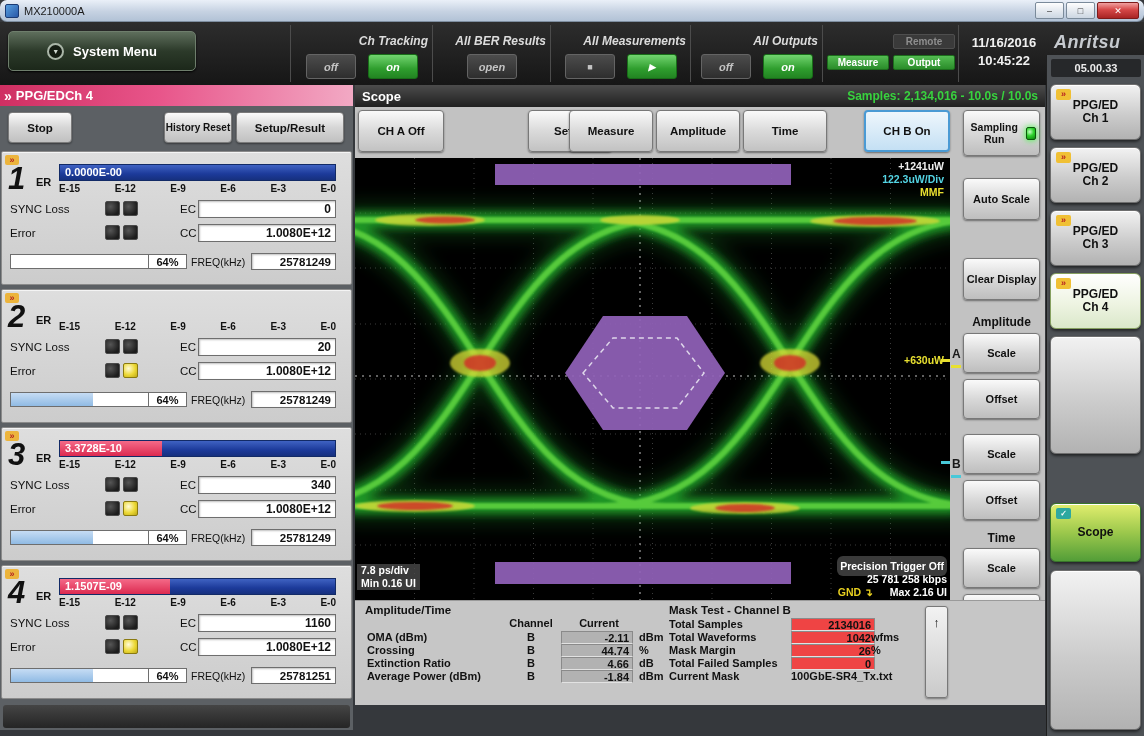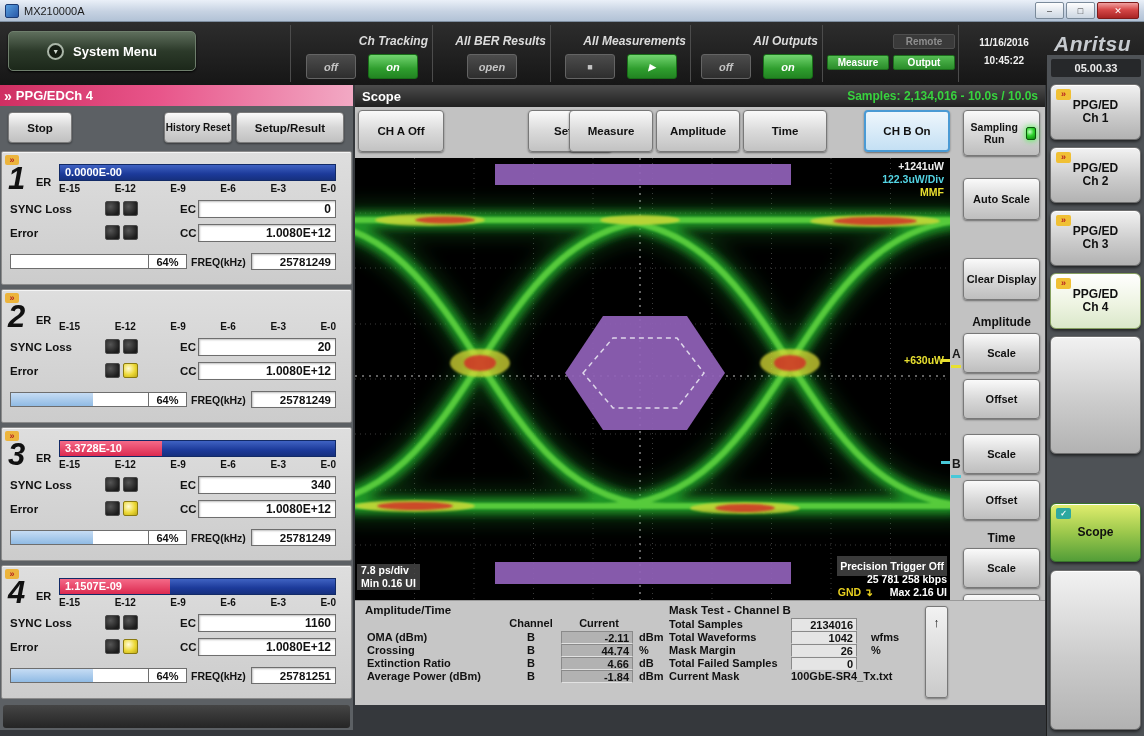--- a/index.html
+++ b/index.html
@@ -1,20 +1,20 @@
 <!DOCTYPE html>
 <html><head>
 <meta charset="utf-8">
 <style>
   *{margin:0;padding:0;box-sizing:border-box;}
   html,body{width:1144px;height:736px;overflow:hidden;}
   body{position:relative;font-family:"Liberation Sans",sans-serif;background:#35383c;color:#111;}
 
   
-  .titlebar{position:absolute;left:0;top:0;width:1144px;height:22px;background:linear-gradient(#eaf0f8,#c6d2e2 55%,#b2c2d6);border-bottom:1px solid #7e8ea0;display:flex;align-items:center;padding:0 5px;}
+  .titlebar{position:absolute;left:0;top:0;width:1144px;height:22px;background:linear-gradient(#eaf0f8,#c6d2e2 55%,#b2c2d6);border-bottom:1px solid #7e8ea0;display:flex;align-items:center;padding:0 5px;border-radius:7px;}
   .app-icon{width:14px;height:14px;margin-right:5px;background:linear-gradient(135deg,#58a0e0,#2858a8);border:1px solid #1a3a74;border-radius:2px;}
   .tb-title{font-size:11px;color:#1a1a1a;}
   .win-controls{margin-left:auto;display:flex;gap:2px;}
   .win-btn{width:29px;height:17px;border:1px solid #7a8a9a;border-radius:2px;background:linear-gradient(#fefefe,#ccd6e2);font-size:9px;display:flex;align-items:center;justify-content:center;color:#333;cursor:default;}
   .win-btn.close{width:42px;background:linear-gradient(#f0a0a0,#d64848 45%,#a82424);color:#fff;border-color:#7e1a1a;}
 
   
   .toolbar{position:absolute;left:0;top:22px;width:1144px;height:63px;background:linear-gradient(#2d2d2d,#161616);}
   .system-menu{position:absolute;left:8px;top:9px;width:188px;height:40px;background:linear-gradient(#5e6e5c,#2c3a2a 50%,#1c281a);border:1px solid #6e7e6c;border-radius:5px;color:#fff;font-weight:700;font-size:13px;display:flex;align-items:center;justify-content:center;gap:9px;box-shadow:0 1px 2px #000;}
   .sysmenu-icon{width:17px;height:17px;border-radius:50%;background:#141c12;border:2px solid #aab6a8;display:flex;align-items:center;justify-content:center;}
@@ -30,43 +30,43 @@
   .tb-btns{display:flex;gap:12px;justify-content:center;}
   .tb-btn{width:50px;height:25px;border-radius:3px;font-size:11px;font-weight:700;display:flex;align-items:center;justify-content:center;}
   .tb-btn.dark{background:linear-gradient(#4c4c4c,#2e2e2e);border:1px solid #646464;color:#c4c4c4;}
   .tb-btn.green{background:linear-gradient(#72d470,#2f9e2e 60%,#228422);border:1px solid #186e18;color:#fff;}
   .tb-btn .glyph{font-size:9px;}
   .remote-badge,.mo-badge{position:absolute;width:62px;height:15px;font-size:10px;font-weight:700;display:flex;align-items:center;justify-content:center;border-radius:2px;}
   .remote-badge{left:893px;top:12px;background:#3a3a3a;color:#8e8e8e;border:1px solid #4e4e4e;}
   .mo-badge{background:linear-gradient(#54bc52,#2a8c2a);color:#fff;border:1px solid #1c6c1c;}
   .badge-measure{left:827px;top:33px;}
   .badge-output{left:893px;top:33px;}
-  .tb-datetime{position:absolute;left:962px;top:12px;width:84px;color:#f0f0f0;font-size:10px;font-weight:700;line-height:18px;text-align:center;}
-  .logo{position:absolute;left:1054px;top:10px;color:#c6cacf;font-size:21px;font-style:italic;font-weight:700;letter-spacing:.5px;}
+  .tb-datetime{position:absolute;left:962px;top:12px;width:84px;color:#f0f0f0;font-size:13px;font-weight:700;line-height:18px;text-align:center;}
+  .logo{position:absolute;left:1054px;top:10px;color:#c6cacf;font-size:18px;font-style:italic;font-weight:700;letter-spacing:.5px;}
 
   
   .left-panel{position:absolute;left:0;top:85px;width:353px;height:645px;background:#5c6064;}
   .lp-header{position:absolute;left:0;top:0;width:353px;height:21px;background:linear-gradient(90deg,#cf2f62,#e8558a 45%,#f2a9c4);display:flex;align-items:center;gap:6px;padding-left:4px;}
   .lp-chevrons{color:#fff;font-size:14px;font-weight:700;line-height:14px;letter-spacing:-2px;}
   .lp-title{color:#fff;font-size:13px;font-weight:700;}
   .lp-btn{position:absolute;top:27px;height:31px;background:linear-gradient(#fafafa,#d6d6d6 50%,#c0c0c0);border:1px solid #7a7a7a;border-radius:4px;font-size:11.5px;font-weight:700;display:flex;align-items:center;justify-content:center;text-align:center;box-shadow:0 1px 2px rgba(0,0,0,.4);}
   .b-stop{left:8px;width:64px;}
   .b-start{left:77px;width:64px;margin-top:48px;}
   .b-hist{left:164px;width:68px;font-size:10px;line-height:11px;}
   .b-setup{left:236px;width:108px;}
   .lp-blocks{position:absolute;left:1px;top:66px;}
   .ch-block{position:relative;width:351px;height:134px;margin-bottom:4px;background:linear-gradient(#dedede,#cccccc);border:1px solid #8a8a8a;border-radius:2px;box-shadow:inset 0 1px 0 #f4f4f4;}
   .ch-tag{position:absolute;left:3px;top:3px;width:14px;height:10px;background:#ecb43c;color:#b42222;font-size:9px;line-height:10px;text-align:center;border-radius:2px;font-weight:700;}
   .ch-num{position:absolute;left:6px;top:9px;font-size:31px;font-weight:700;font-style:italic;}
   .er-label{position:absolute;left:34px;top:24px;font-size:11px;font-weight:700;}
   .er-bar{position:absolute;left:57px;top:12px;width:277px;height:17px;background:linear-gradient(#3f62c2,#1c3a9a 60%,#16307e);border:1px solid #122a66;}
   .er-fill{position:absolute;left:0;top:0;height:100%;background:linear-gradient(#f46a88,#dc2a50);}
   .er-text{position:absolute;left:5px;top:0;width:100%;color:#fff;font-size:11px;font-weight:700;line-height:15px;}
   .er-scale{position:absolute;left:57px;top:31px;width:277px;display:flex;justify-content:space-between;font-size:10px;font-weight:700;}
-  .lab{position:absolute;font-size:11.5px;font-weight:700;}
+  .lab{position:absolute;font-size:11.5px;font-weight:400;}
   .lab.sync{left:8px;top:51px;}
   .lab.err{left:8px;top:75px;}
   .lab.ec{left:178px;top:51px;}
   .lab.cc{left:178px;top:75px;}
   .lab.freq{left:189px;top:104px;font-size:10.5px;}
   .led{position:absolute;width:15px;height:15px;border:1px solid #4a4a4a;border-radius:2px;background:radial-gradient(circle at 35% 35%,#565656,#1c1c1c 75%);}
   .led.s1{left:103px;top:49px;}.led.s2{left:121px;top:49px;}
   .led.e1{left:103px;top:73px;}.led.e2{left:121px;top:73px;}
   .led-yellow{background:radial-gradient(circle at 35% 35%,#fffbd8,#ecd834 55%,#bca818);border-color:#8a7a10;}
   .val-field{position:absolute;background:#fff;border:1px solid #6e6e6e;box-shadow:inset 1px 1px 2px rgba(0,0,0,.25);font-size:12px;font-weight:600;text-align:right;padding:0 4px;}
@@ -93,21 +93,21 @@
   
   .eye{position:absolute;left:0;top:73px;width:595px;height:442px;background:#000;}
   .eye-txt{position:absolute;font-size:10.5px;font-weight:700;line-height:13px;}
   .eye-tr{right:6px;top:2px;text-align:right;}
   .eye-tr .w{color:#f0f0f0;display:block;}
   .eye-tr .c{color:#54d4e4;display:block;margin-left:8px;}
   .eye-tr .y{color:#e8e030;display:block;}
   .eye-mr{right:6px;top:196px;color:#e8e030;}
   .eye-bl{left:2px;bottom:10px;color:#fff;background:rgba(74,74,74,.78);padding:0 4px;}
   .eye-br{right:3px;bottom:1px;text-align:right;color:#fff;}
-  .eye-br .chip{background:rgba(74,74,74,.78);padding:4px 3px;}
+  .eye-br .chip{background:rgba(74,74,74,.78);padding:4px 3px;border-radius:6px;}
   .eye-br .gnd{color:#e8d020;margin-right:14px;}
   
   .rc-btn{position:absolute;left:608px;width:77px;background:linear-gradient(#fafafa,#d8d8d8 50%,#bebebe);border:1px solid #787878;border-radius:4px;font-size:11px;font-weight:700;display:flex;align-items:center;justify-content:center;text-align:center;box-shadow:0 1px 2px rgba(0,0,0,.45);}
   .rc-sampling{top:25px;height:46px;gap:4px;padding:0 3px;}
   .rc-sampling .t{font-size:10.5px;line-height:12px;}
   .led-green{width:13px;height:13px;border:1px solid #0a5a0a;border-radius:2px;background:radial-gradient(circle at 35% 35%,#c6ffc4,#2ed22c 45%,#0a840a);box-shadow:0 0 6px #3f3;}
   .rc-auto{top:93px;height:42px;}
   .rc-clear{top:173px;height:42px;}
   .rc-label{position:absolute;left:608px;width:77px;text-align:center;font-size:12px;font-weight:700;}
   .rl-amp{top:230px;}
@@ -133,21 +133,21 @@
   .tbl-title{position:absolute;left:4px;top:1px;font-size:11.5px;font-weight:700;}
   .col-h{position:absolute;top:14px;font-weight:700;}
   .col-channel{left:146px;width:48px;text-align:center;}
   .col-current{left:204px;width:68px;text-align:center;}
   .trow{position:absolute;left:0;width:100%;height:13px;}
   .tname{position:absolute;left:6px;}
   .tch{position:absolute;left:146px;width:48px;text-align:center;}
   .tval{position:absolute;left:200px;width:72px;height:13px;line-height:12px;background:#b2b2b2;border:1px solid #8a8a8a;border-bottom-color:#e2e2e2;text-align:right;padding:0 3px;}
   .tunit{position:absolute;left:278px;}
   .mname{position:absolute;left:2px;}
-  .mval{position:absolute;left:124px;width:66px;height:13px;line-height:12px;background:#e5e5e5;border:1px solid #8a8a8a;border-bottom-color:#e2e2e2;text-align:right;padding:0 3px;}
+  .mval{position:absolute;left:124px;width:84px;height:13px;line-height:12px;background:#ef4444;border:1px solid #8a8a8a;border-bottom-color:#e2e2e2;text-align:right;padding:0 3px;}
   .munit{position:absolute;left:204px;}
   .mfree{position:absolute;left:124px;}
   .scroll-btn{position:absolute;left:570px;top:5px;width:23px;height:92px;background:linear-gradient(#f2f2f2,#cacaca);border:1px solid #787878;border-radius:3px;font-size:13px;font-weight:700;display:flex;justify-content:center;padding-top:8px;box-shadow:0 1px 2px rgba(0,0,0,.4);}
 
   
   .sidebar{position:absolute;left:1046px;top:55px;width:98px;height:681px;background:#4e5256;border-left:1px solid #1e1e1e;}
   .version{position:absolute;left:4px;top:4px;width:90px;height:18px;background:#26282a;color:#ececec;font-size:11px;font-weight:700;display:flex;align-items:center;justify-content:center;border-radius:2px;}
   .sb-btn{position:absolute;left:3px;width:91px;background:linear-gradient(#f2f2f2,#cccccc 55%,#b2b2b2);border:1px solid #6e6e6e;border-radius:6px;box-shadow:0 2px 3px rgba(0,0,0,.55),inset 0 1px 0 #fff;font-size:12px;font-weight:700;display:flex;align-items:center;justify-content:center;text-align:center;color:#101010;}
   .sb-btn .wrap{width:60px;line-height:13px;}
   .sb-ch1{top:29px;height:56px;}

